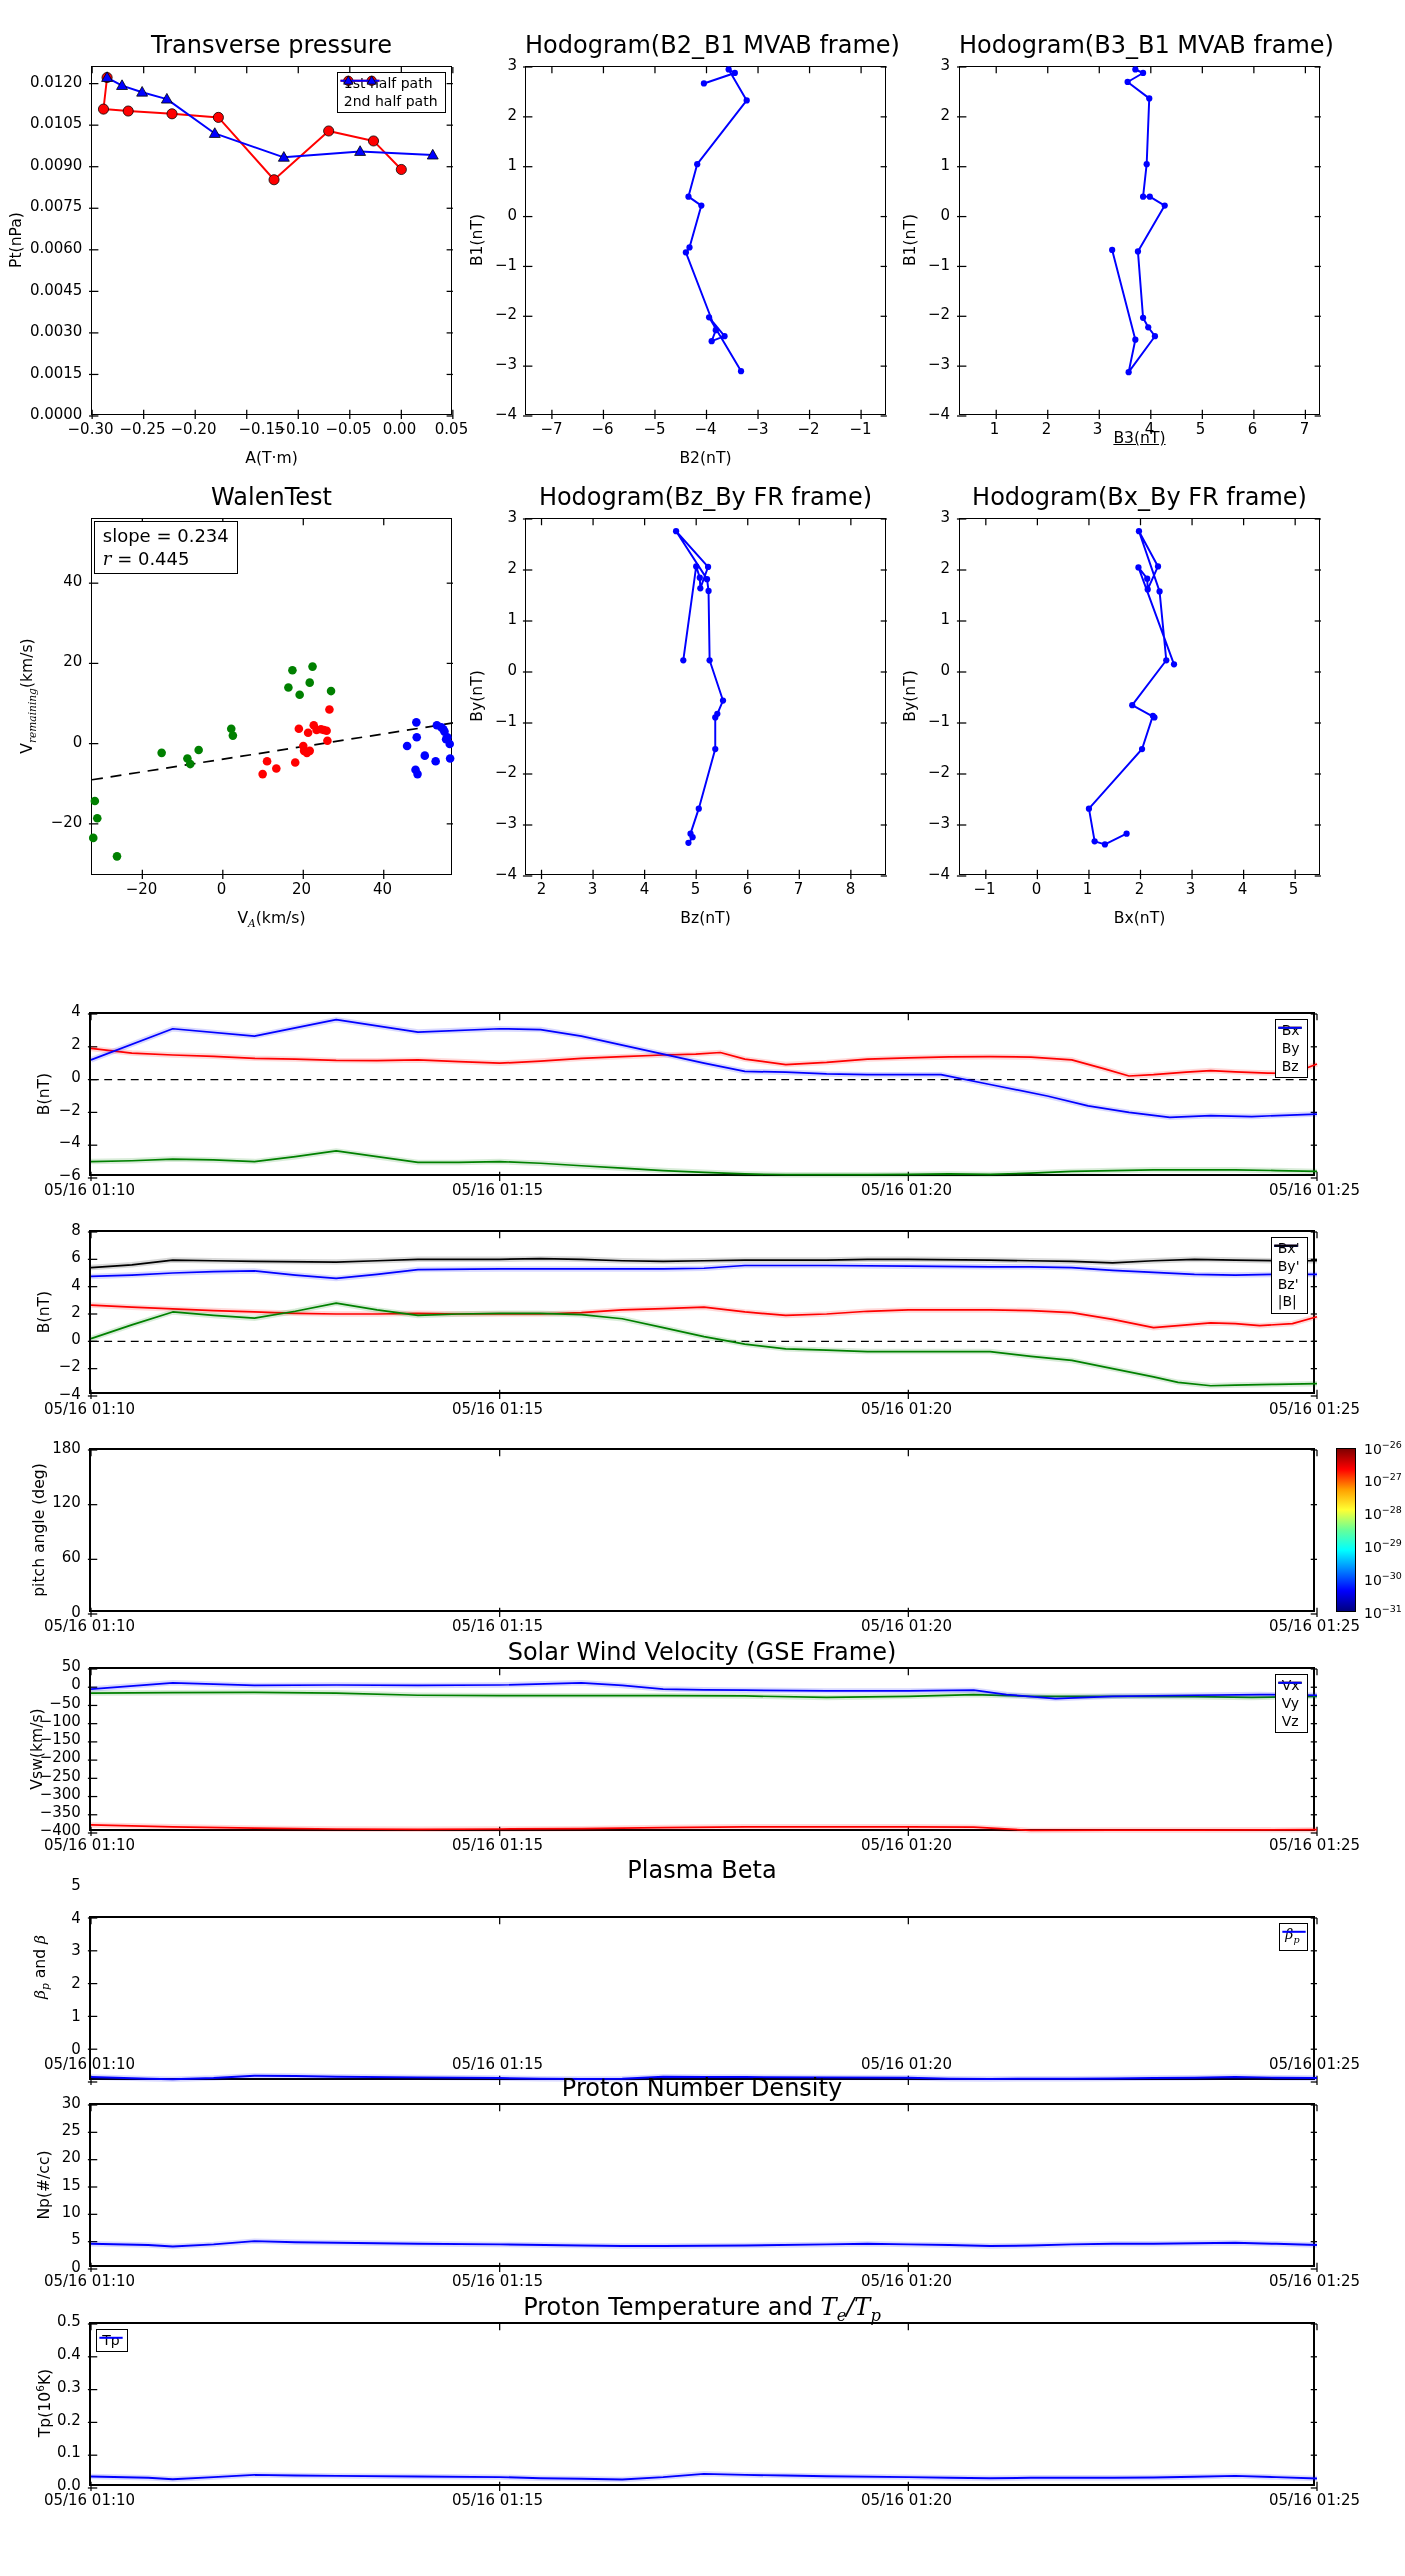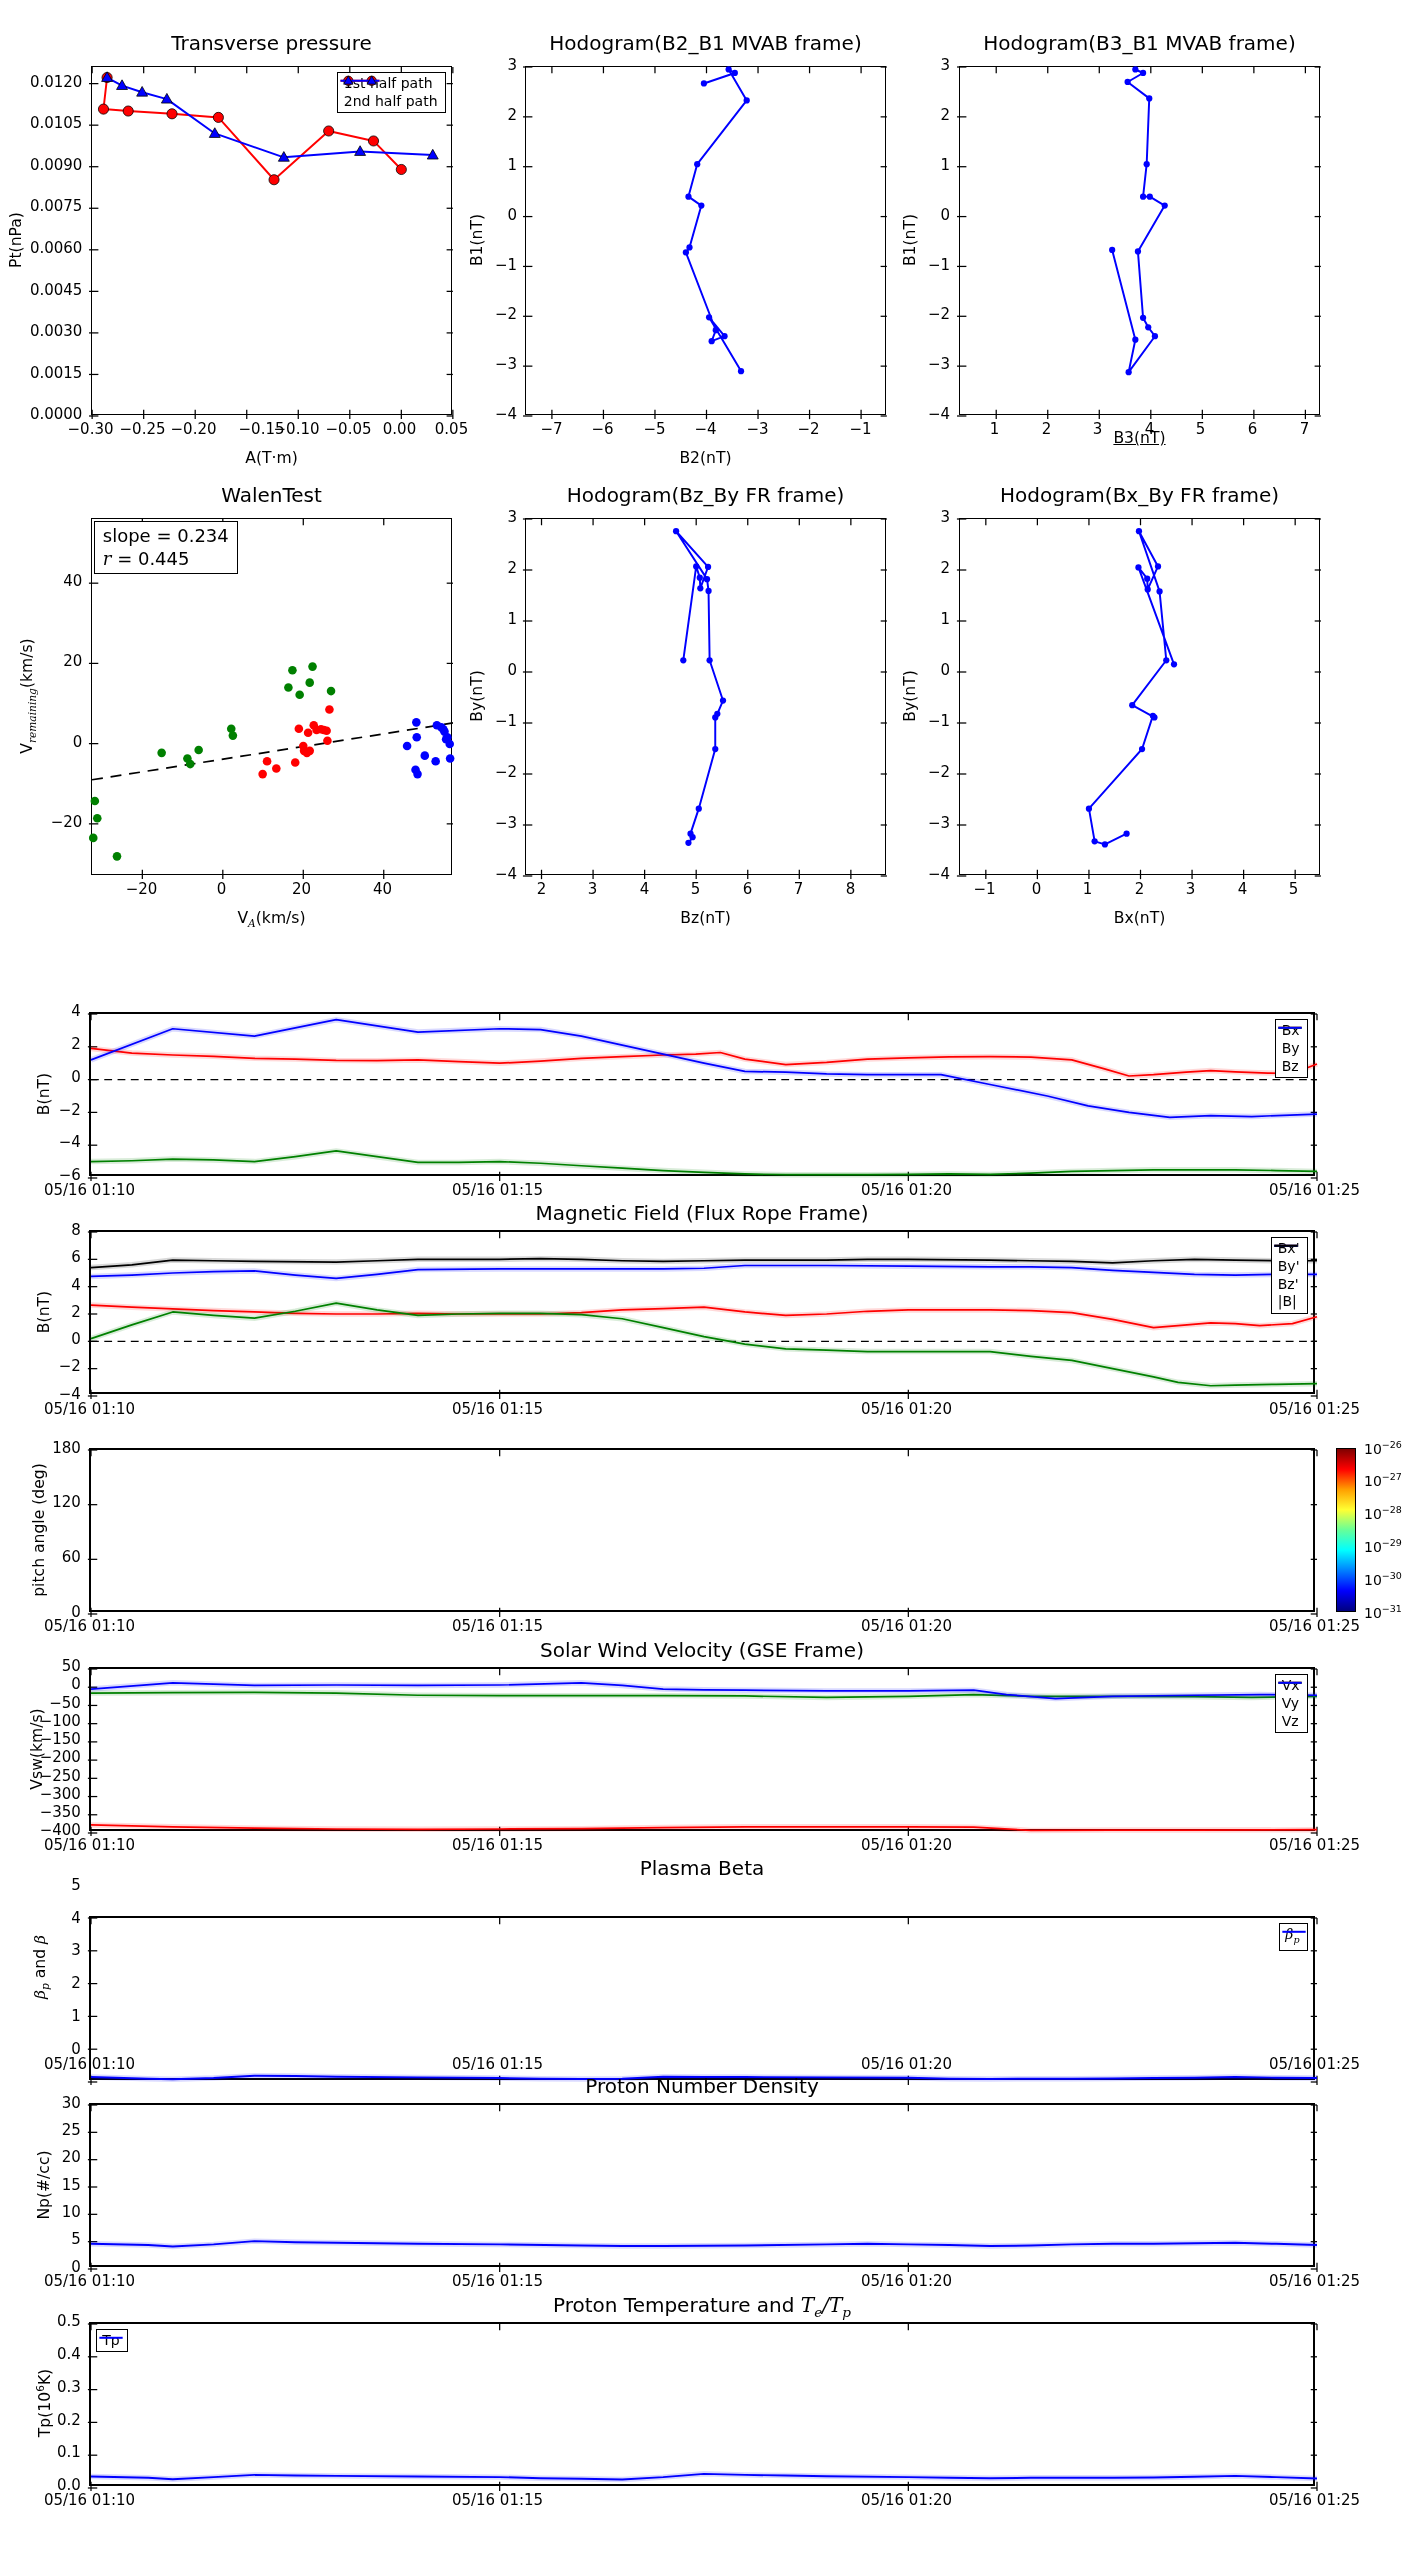--- a/index.html
+++ b/index.html
@@ -1,21 +1,21 @@
 <!DOCTYPE html>
 <html style="font-size:12.5px"><head>
 <meta charset="utf-8">
 <style>
   html,body{margin:0;padding:0;background:#ffffff;}
   #figure{position:relative;width:1405px;height:2576px;background:#ffffff;
           font-family:"DejaVu Sans","Liberation Sans",sans-serif;color:#000;overflow:hidden;}
   .axes{position:absolute;background:#ffffff;border:1.6px solid #000;box-sizing:border-box;}
   .axes.thick{border-width:2.3px;}
   .axes svg{position:absolute;left:0;top:0;overflow:visible;}
-  .panel-title{position:absolute;text-align:center;font-size:20px;white-space:nowrap;}
+  .panel-title{position:absolute;text-align:center;font-size:24px;white-space:nowrap;}
   .tick-label{position:absolute;font-size:15px;line-height:19px;white-space:nowrap;}
   .x-tick{text-align:center;}
   .y-tick{text-align:right;}
   .axis-label{position:absolute;font-size:15.6px;white-space:nowrap;}
   .xlabel{text-align:center;}
   .ylabel{transform:translate(-50%,-50%) rotate(-90deg);transform-origin:center;}
   sub,sup{font-size:68%;}
   sup{vertical-align:super;}
   .mi{font-family:"DejaVu Serif","Liberation Serif",serif;font-style:italic;}
   .legend{position:absolute;background:#fff;border:1.6px solid #000;padding:2.3px 7.8px 2.3px 5.5px;
@@ -599,21 +599,20 @@
           <span>Bz'</span>
         </div>
         <div class="legend-row">
           <svg width="28" height="15.6" viewBox="0 0 36 20">
             <line x1="3" y1="10" x2="33" y2="10" stroke="#000000" stroke-width="2.6"></line>
           </svg>
           <span>|B|</span>
         </div>
       </div>
     </div>
-    <div class="panel-title" style="left: 89px; top: 1201px; width: 1226px;">Magnetic Field (Flux Rope Frame)</div>
     <div class="tick-label x-tick" style="left: 19px; top: 1400px; width: 141px;">05/16 01:10</div>
     <div class="tick-label x-tick" style="left: 427px; top: 1400px; width: 141px;">05/16 01:15</div>
     <div class="tick-label x-tick" style="left: 836px; top: 1400px; width: 141px;">05/16 01:20</div>
     <div class="tick-label x-tick" style="left: 1244px; top: 1400px; width: 141px;">05/16 01:25</div>
     <div class="tick-label y-tick" style="left: -3.1px; top: 1385px; width: 84px;">−4</div>
     <div class="tick-label y-tick" style="left: -3.1px; top: 1357px; width: 84px;">−2</div>
     <div class="tick-label y-tick" style="left: -3.1px; top: 1330px; width: 84px;">0</div>
     <div class="tick-label y-tick" style="left: -3.1px; top: 1303px; width: 84px;">2</div>
     <div class="tick-label y-tick" style="left: -3.1px; top: 1276px; width: 84px;">4</div>
     <div class="tick-label y-tick" style="left: -3.1px; top: 1248px; width: 84px;">6</div>

